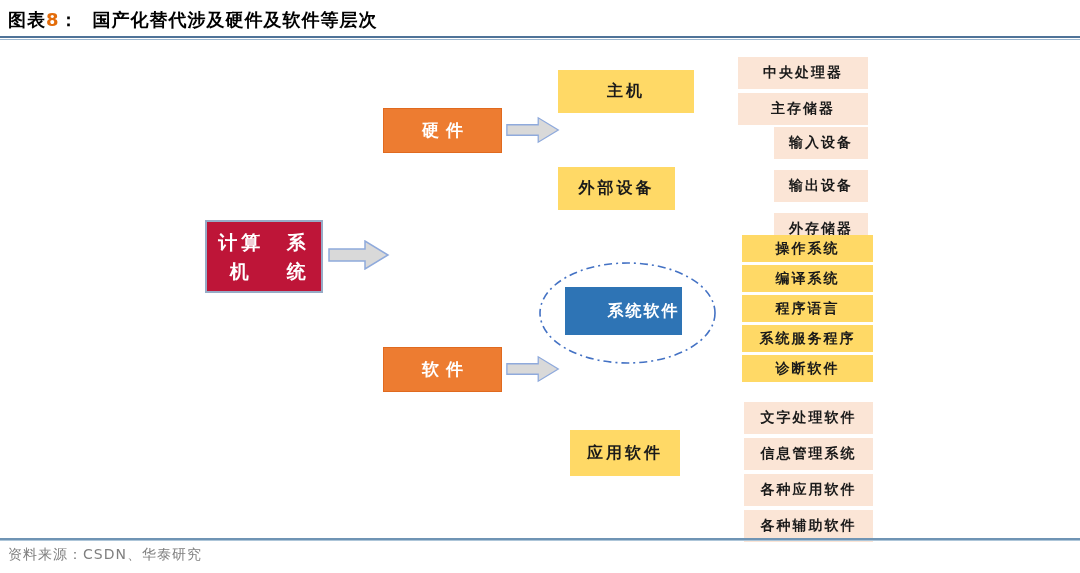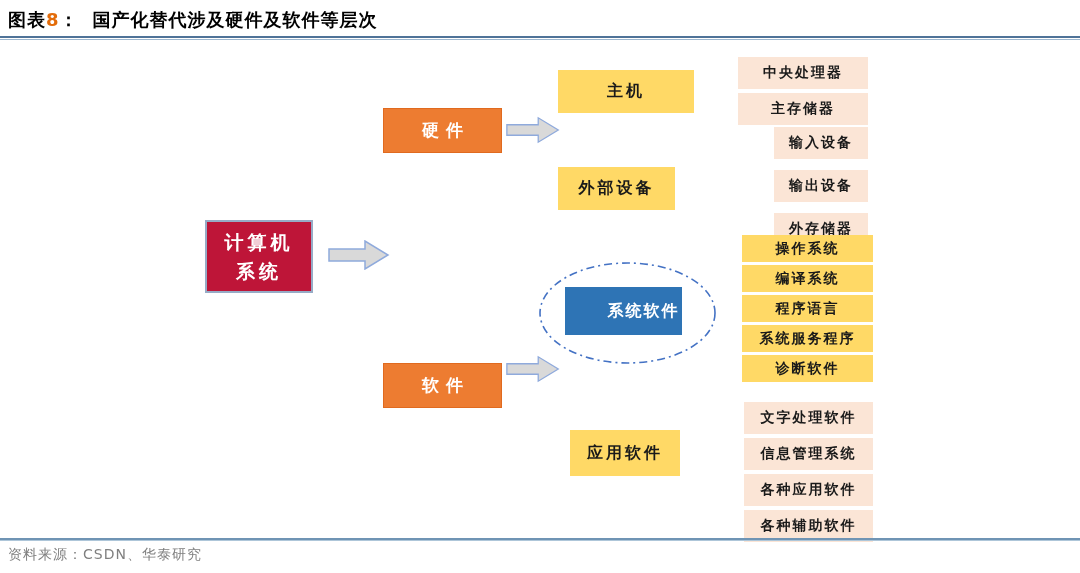--- a/index.html
+++ b/index.html
@@ -37,27 +37,27 @@
   .box {
     position: absolute;
     display: flex;
     align-items: center;
     justify-content: center;
     text-align: center;
     font-family: "DejaVu Serif", serif;
     font-weight: bold;
   }
   .root-box {
-    left: 205px; top: 220px; width: 108px; height: 73px;
+    left: 205px; top: 220px; width: 118px; height: 73px;
     background: #BE1538;
     border: 2px solid #97ABC6;
     color: #ffffff;
     font-size: 19px;
     letter-spacing: 4px;
-    flex-direction: column;
+    flex-direction: row;
     line-height: 1.5;
   }
   .orange-box {
     width: 119px; height: 45px;
     background: #ED7C31;
     border: 1px solid #E06A1F;
     color: #ffffff;
     font-size: 17px;
     letter-spacing: 7px;
     text-indent: 7px;
@@ -153,21 +153,21 @@
     <div class="item pink-item">中央处理器</div>
     <div class="item pink-item">主存储器</div>
   </div>
 
   <div class="col" style="left:738px; top:127px; width:130px; gap:11px;padding-left:36px;">
     <div class="item pink-item">输入设备</div>
     <div class="item pink-item">输出设备</div>
     <div class="item pink-item">外存储器</div>
   </div>
 
-  <div class="box orange-box" style="left:383px; top:363px;">
+  <div class="box orange-box" style="left:383px; top:347px;">
     <span>软件</span>
   </div>
   <svg class="arrow" style="left:506px; top:355px;" width="54" height="28" viewBox="0 0 62 30">
     <polygon points="1,9 37,9 37,1 60,15 37,29 37,21 1,21" fill="#D9D9D9" stroke="#8FAADC" stroke-width="1.5"></polygon>
   </svg>
 
   <svg class="ellipse-svg" width="179" height="104" viewBox="0 0 179 104">
     <ellipse cx="89.5" cy="52" rx="87.5" ry="50" fill="none" stroke="#4472C4" stroke-width="1.6" stroke-dasharray="8 4 2 4"></ellipse>
   </svg>
   <div class="box blue-box">

